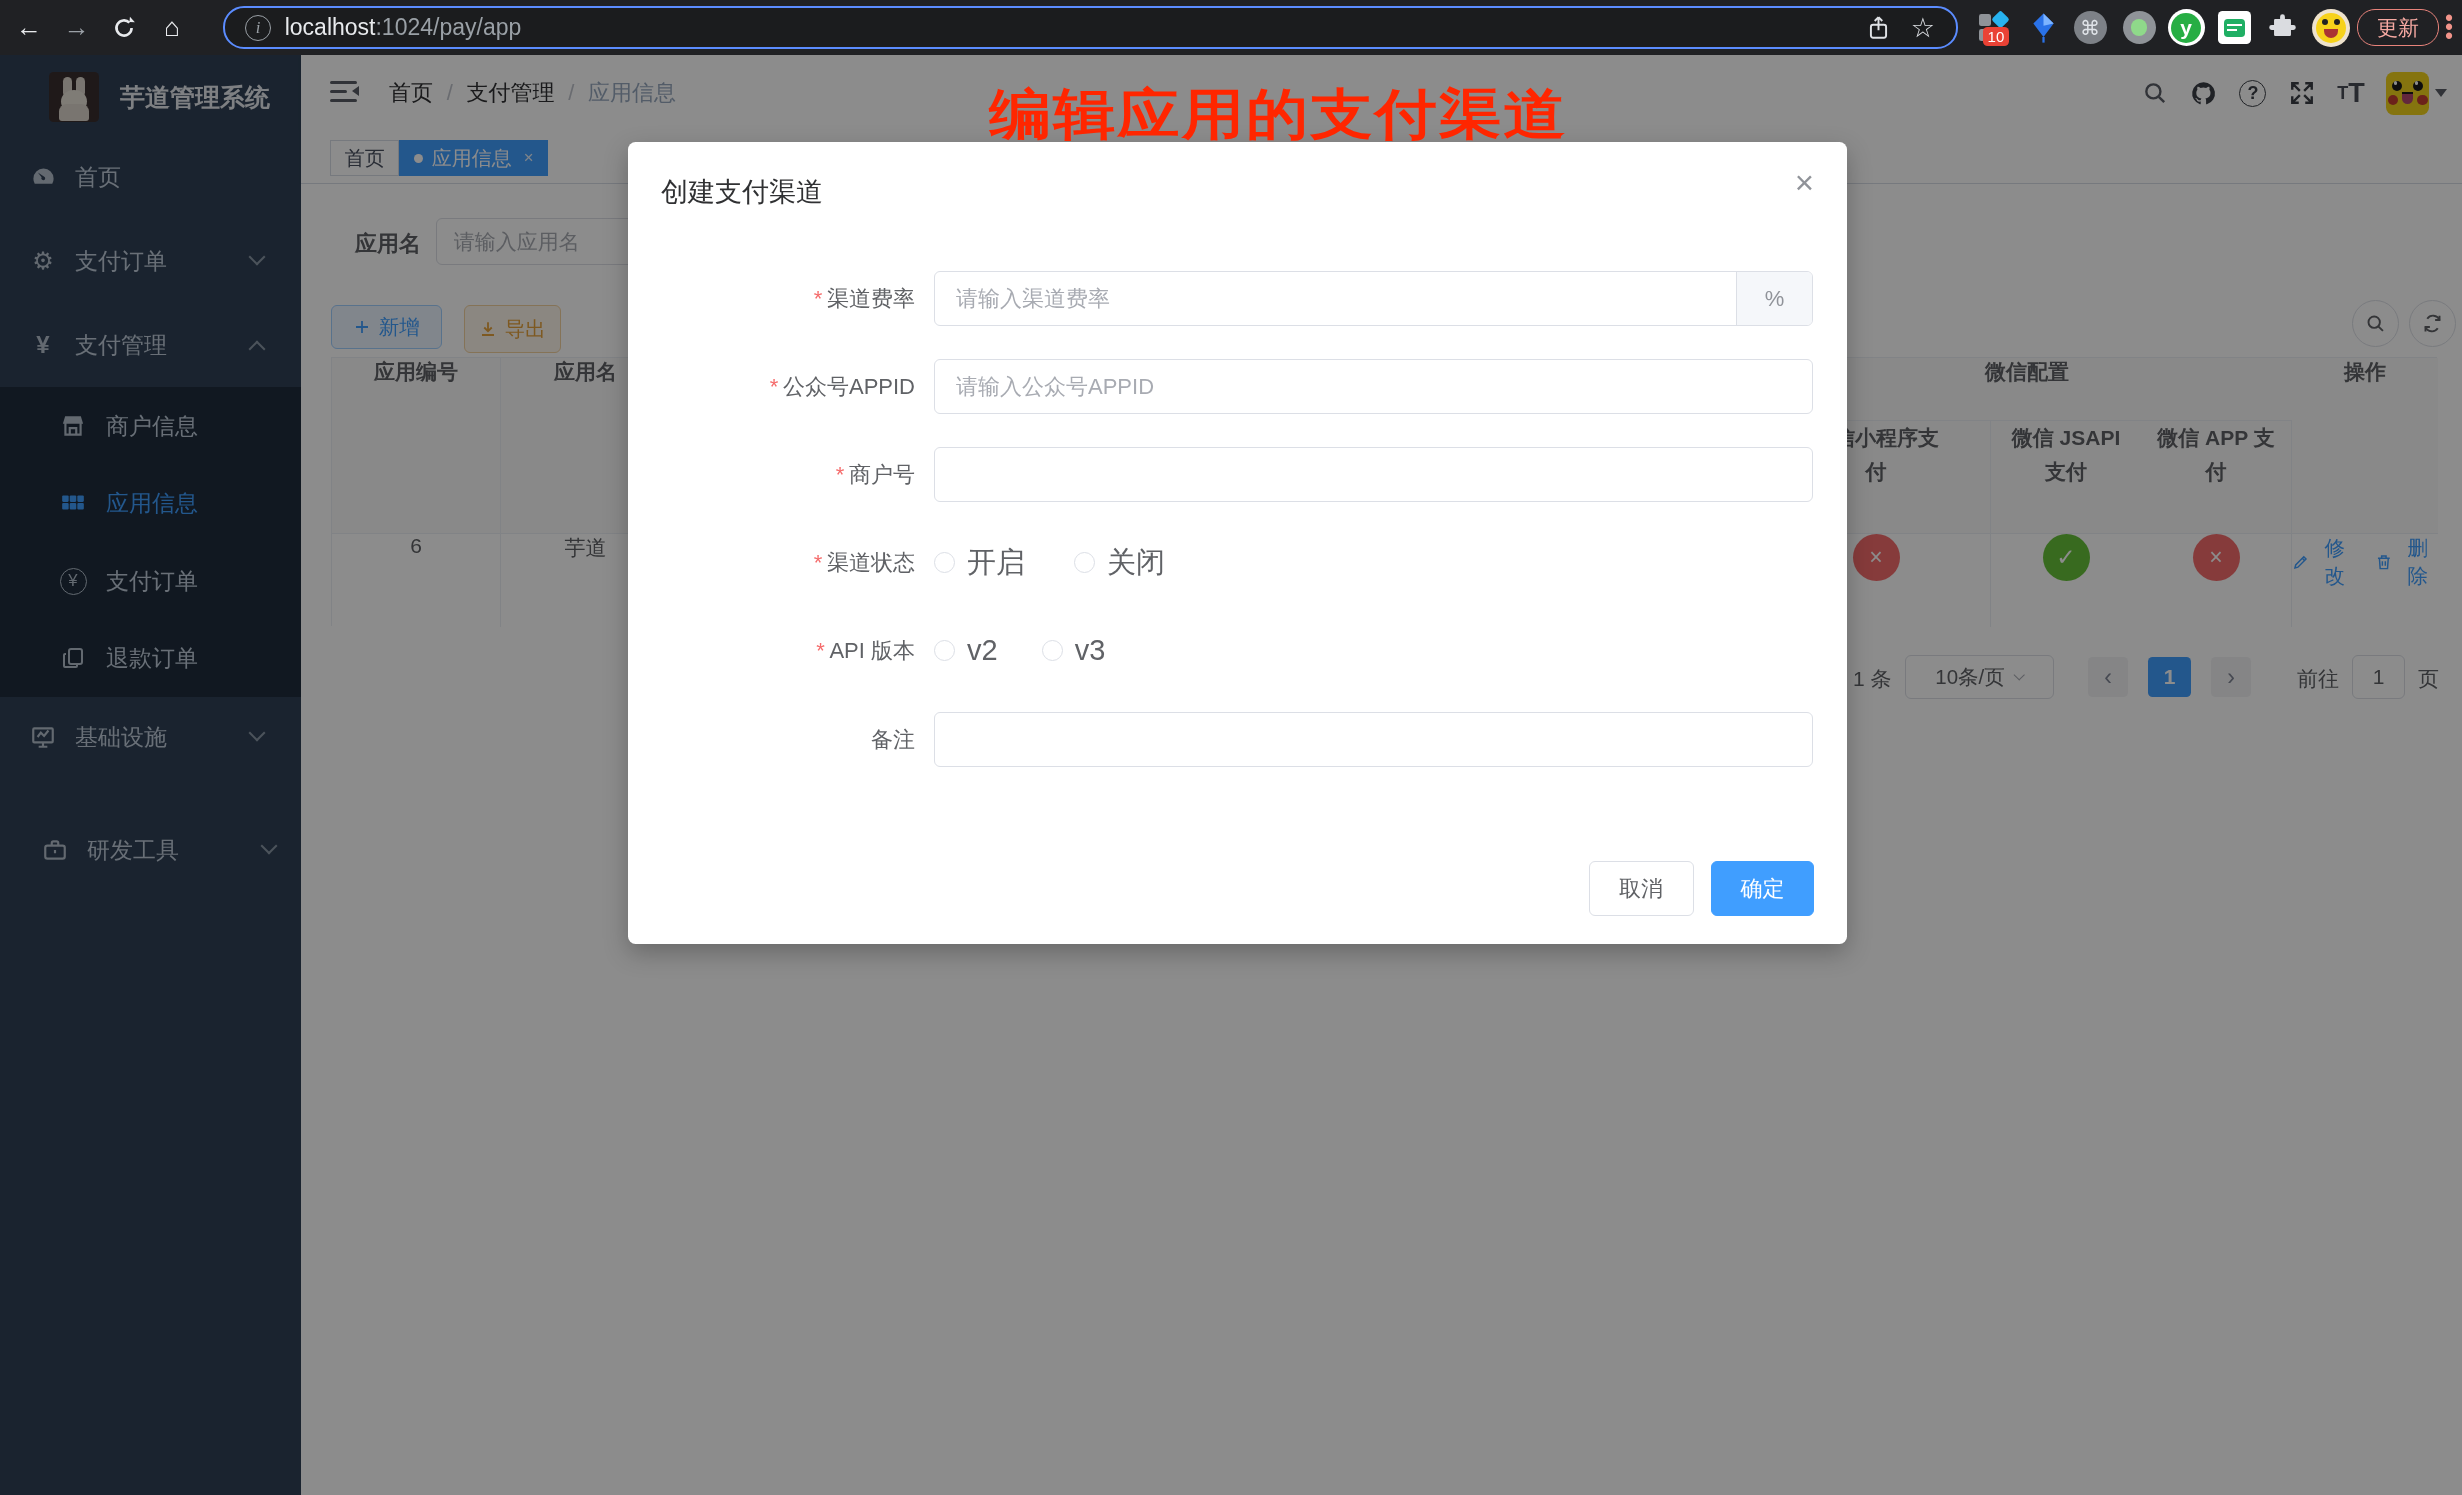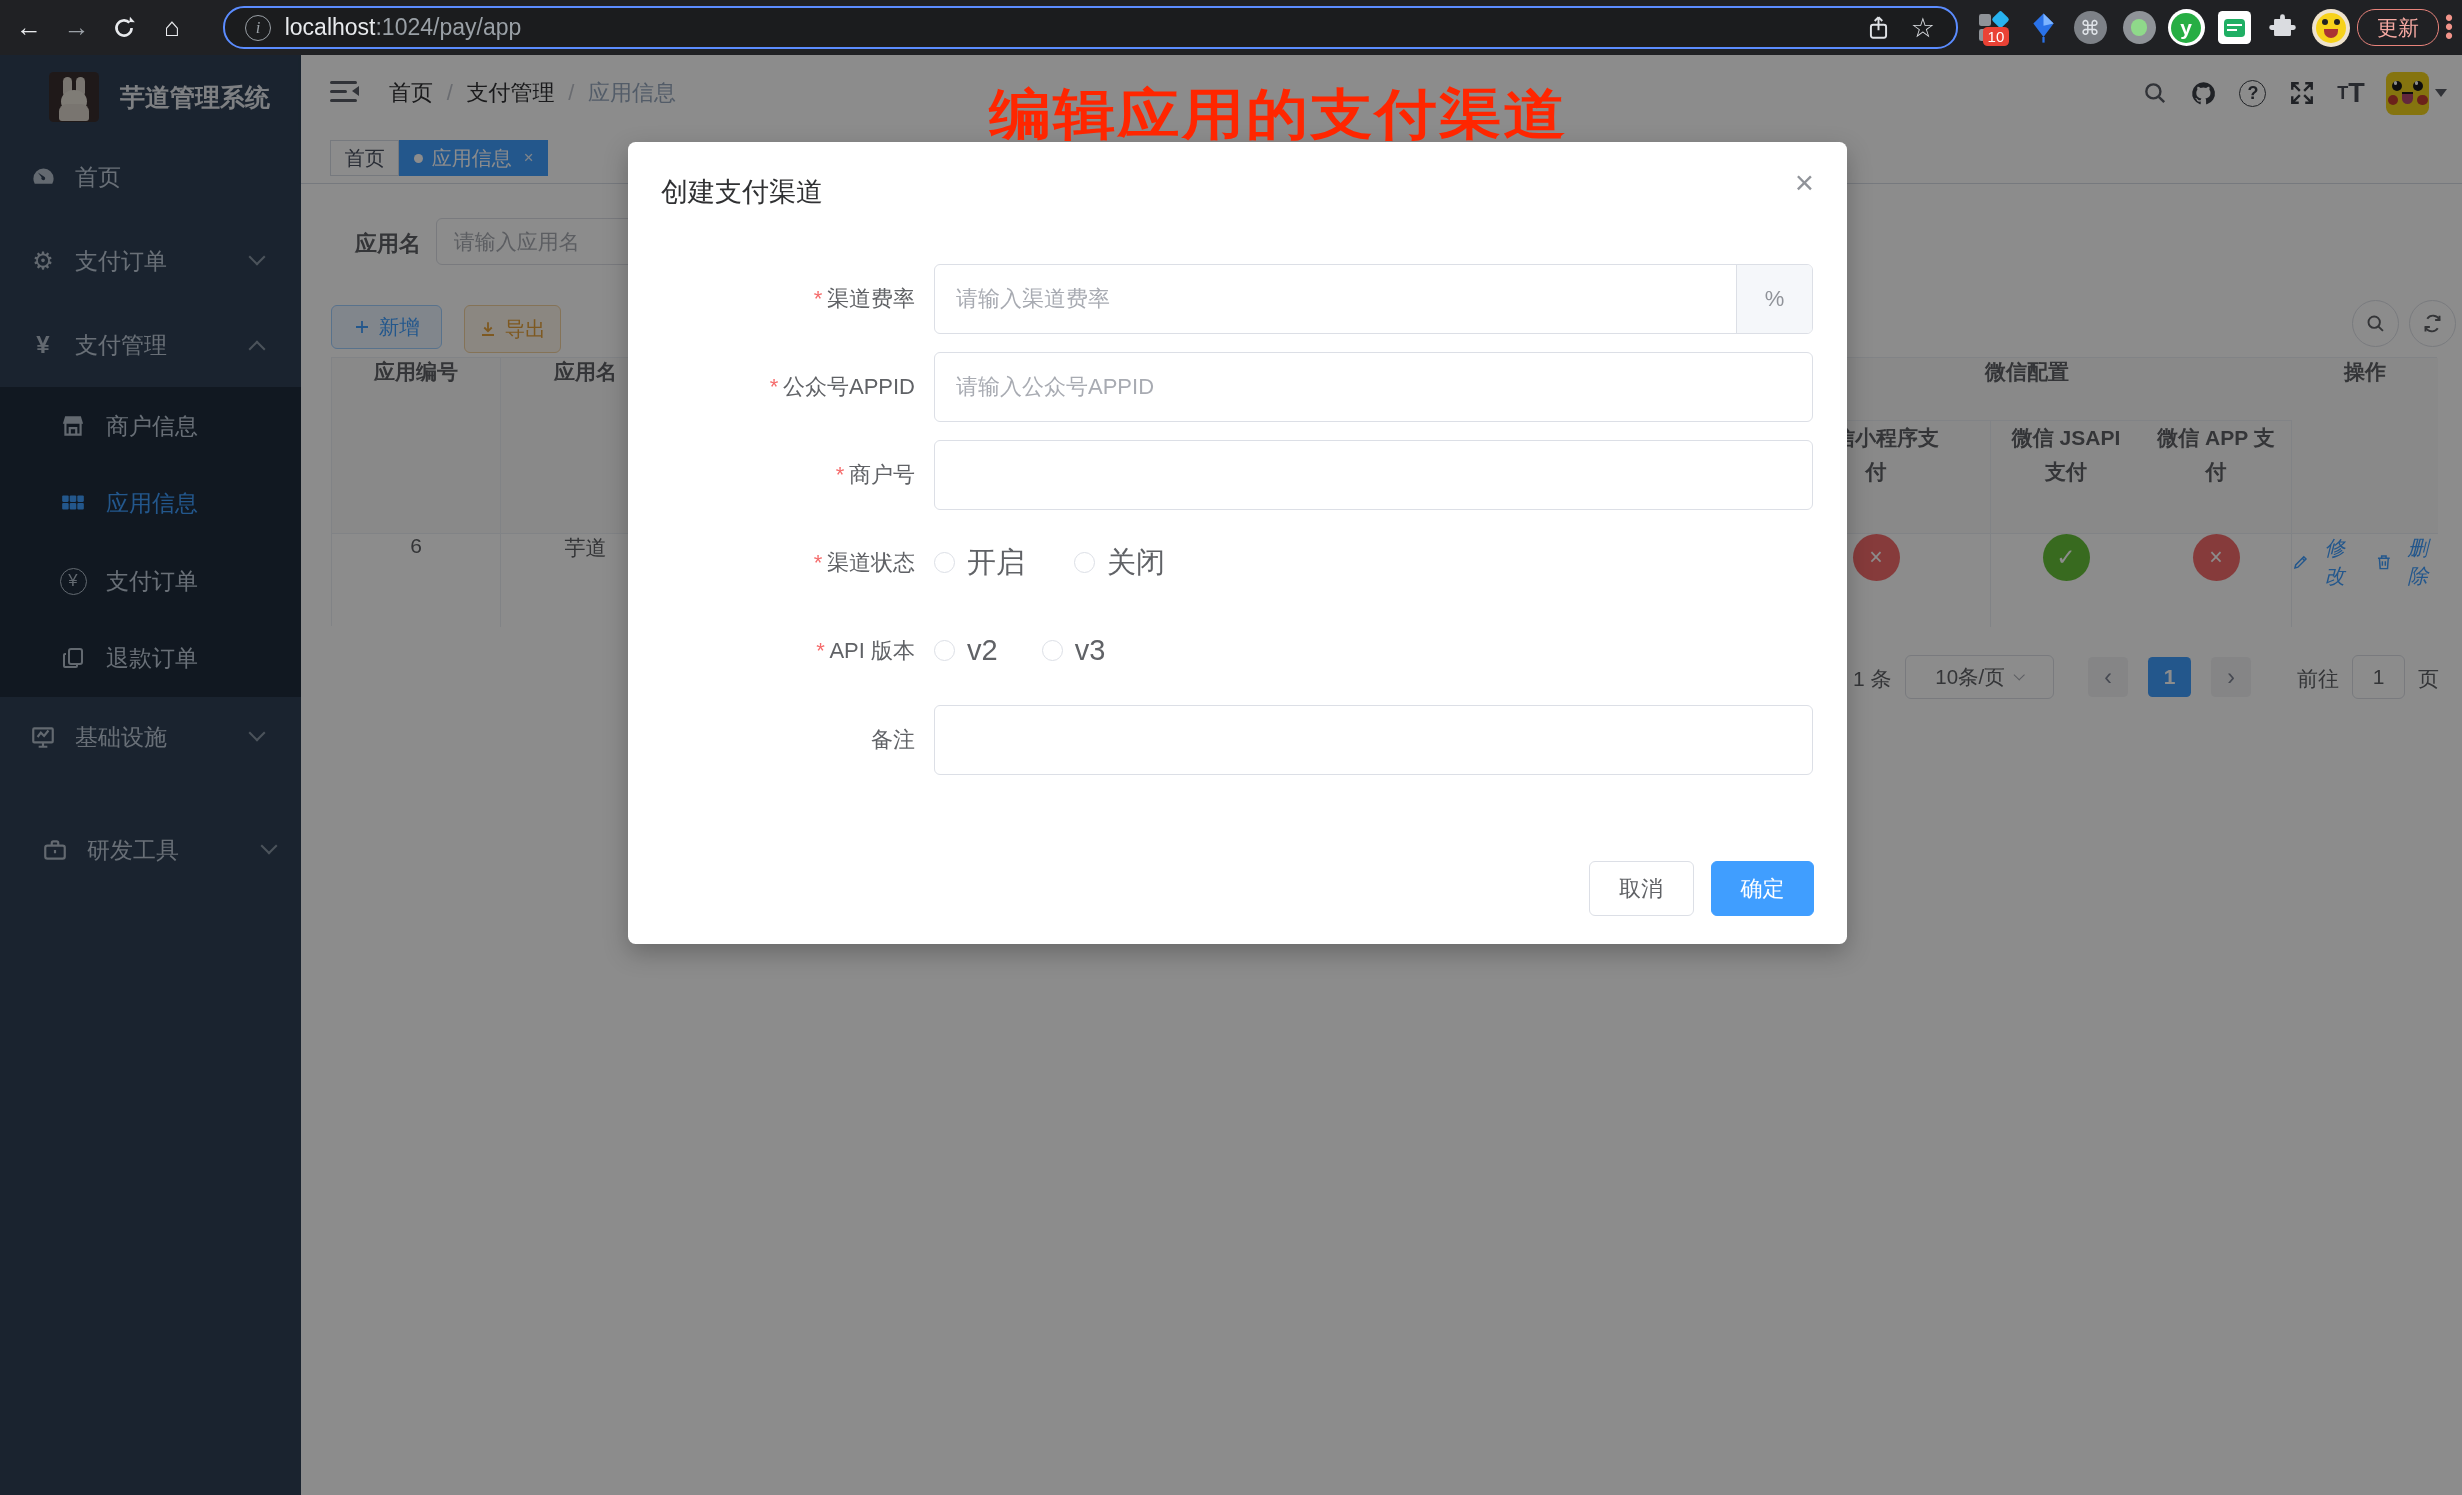--- a/index.html
+++ b/index.html
@@ -85,42 +85,42 @@
   .cbtn.srch { left:2051px; } .cbtn.refr { left:2108px; }
 
   
   .tbl { position:absolute; left:30px; top:173px; width:2106px; height:269px; border:0.8px solid #ebeef5; font-size:21px; color:#606266; }
   .cell { position:absolute; display:flex; align-items:flex-start; justify-content:center; border-right:0.8px solid #ebeef5; border-bottom:0.8px solid #ebeef5; text-align:center; background:#fff; }
   .cell.hd { font-weight:600; background:#fafafa; }
   .wrapspan { display:inline-block; line-height:1.6; }
   .stat-circle { width:47px; height:47px; border-radius:50%; display:flex; align-items:center; justify-content:center; color:#fff; font-size:23px; }
   .stat-circle.bad { background:#f56c6c; }
   .stat-circle.ok { background:#67c23a; }
-  .oplink { color:#409eff; font-size:20.5px; display:inline-flex; align-items:center; gap:5px; cursor:pointer;font-style:italic; }
+  .oplink { color:#409eff; font-size:20.5px; display:inline-flex; align-items:center; gap:5px; cursor:pointer; }
 
   
   .pg-total { position:absolute; left:1552px; top:481px; font-size:21px; color:#606266; }
   .pg-size { position:absolute; left:1604px; top:471px; width:149px; height:44px; border:0.8px solid #dcdfe6; border-radius:6px; display:flex; align-items:center; justify-content:center; gap:10.6px; font-size:20.5px; color:#606266; cursor:pointer; background:#fff; }
   .pg-size .car { width:8.4px; height:8.4px; border-right:1.5px solid #a8abb2; border-bottom:1.5px solid #a8abb2; transform:rotate(45deg); margin-top:-4.6px; }
   .pg-btn { position:absolute; top:473px; width:40px; height:40px; background:#f2f3f5; border-radius:4.6px; display:flex; align-items:center; justify-content:center; color:#808695; font-size:23px; cursor:pointer; }
   .pg-btn.prev { left:1787px; } .pg-btn.next { left:1910px; }
   .pg-page { position:absolute; left:1847px; top:473px; width:43px; height:40px; background:#409eff; border-radius:4.6px; color:#fff; font-size:21px; font-weight:600; display:flex; align-items:center; justify-content:center; cursor:pointer; }
   .pg-goto { position:absolute; left:1996px; top:481px; font-size:21px; color:#606266; }
   .pg-input { position:absolute; left:2051px; top:471px; width:53px; height:44px; border:0.8px solid #dcdfe6; border-radius:6px; text-align:center; font-size:21px; color:#606266; outline:none; }
   .pg-unit { position:absolute; left:2117px; top:481px; font-size:21px; color:#606266; }
 
   
   .overlay { position:absolute; inset:0; background:rgba(0,0,0,0.45); z-index:40; }
   .dialog { position:absolute; left:628px; top:87px; width:1219px; height:802px; background:#fff; border-radius:7.6px; box-shadow:0 9px 24px rgba(0,0,0,.25); z-index:50; }
   .dlg-title { position:absolute; left:33px; top:32px; font-size:27px; color:#303133; }
   .dlg-close { position:absolute; right:33px; top:24px; font-size:33px; color:#909399; cursor:pointer; line-height:1; }
   .frow { position:absolute; left:0; height:55px; display:flex; align-items:center; }
   .frow .lab { width:287px; text-align:right; font-size:22px; color:#606266; flex:none; margin-right:19px; }
   .req { color:#f56c6c; margin-right:4.6px; }
-  .fwrap { width:879px; height:70px; border:0.8px solid #dcdfe6; border-radius:6px; display:flex; overflow:hidden; background:#fff; }
+  .fwrap { width:879px; height:55px; border:0.8px solid #dcdfe6; border-radius:6px; display:flex; overflow:hidden; background:#fff; }
   .fwrap input { flex:1; border:none; outline:none; font-size:22px; color:#606266; padding:0 21px; background:transparent; }
   .fwrap input::placeholder { color:#a8abb2; }
   .suffix { width:76px; background:#f5f7fa; border-left:0.8px solid #dcdfe6; display:flex; align-items:center; justify-content:center; color:#909399; font-size:22px; }
   .radio { display:inline-flex; align-items:center; gap:12px; font-size:29px; color:#606266; cursor:pointer; }
   .rdot { width:21px; height:21px; border:1.5px solid #dcdfe6; border-radius:50%; background:#fff; flex:none; }
   .dlg-foot { position:absolute; top:719px; right:33px; display:flex; gap:17.5px; }
   .btn-cancel { width:105px; height:55px; background:#fff; border:0.8px solid #dcdfe6; border-radius:6px; color:#606266; font-size:22px; display:flex; align-items:center; justify-content:center; cursor:pointer; }
   .btn-confirm { width:103px; height:55px; background:#409eff; border:0.8px solid #409eff; border-radius:6px; color:#fff; font-size:22px; display:flex; align-items:center; justify-content:center; cursor:pointer; }
 
   .annotation { position:absolute; left:989px; top:23px; z-index:60; font-size:62px; font-weight:800; color:#ff2600; letter-spacing:2.3px; transform:scaleY(.88); transform-origin:top left; white-space:nowrap; }

